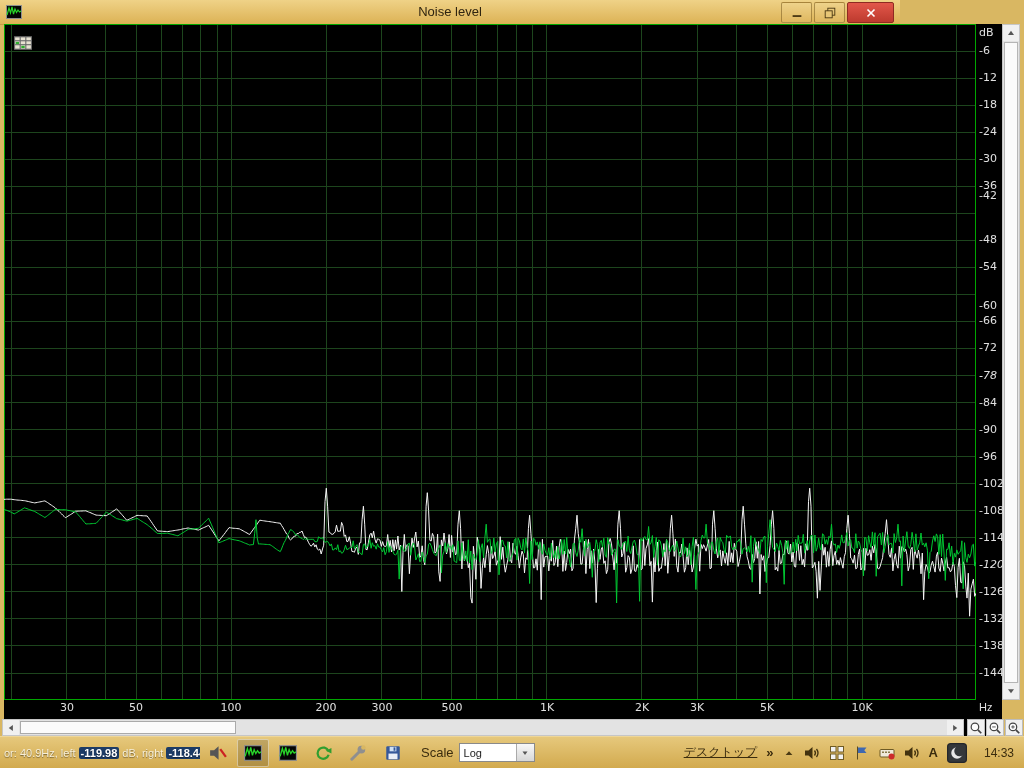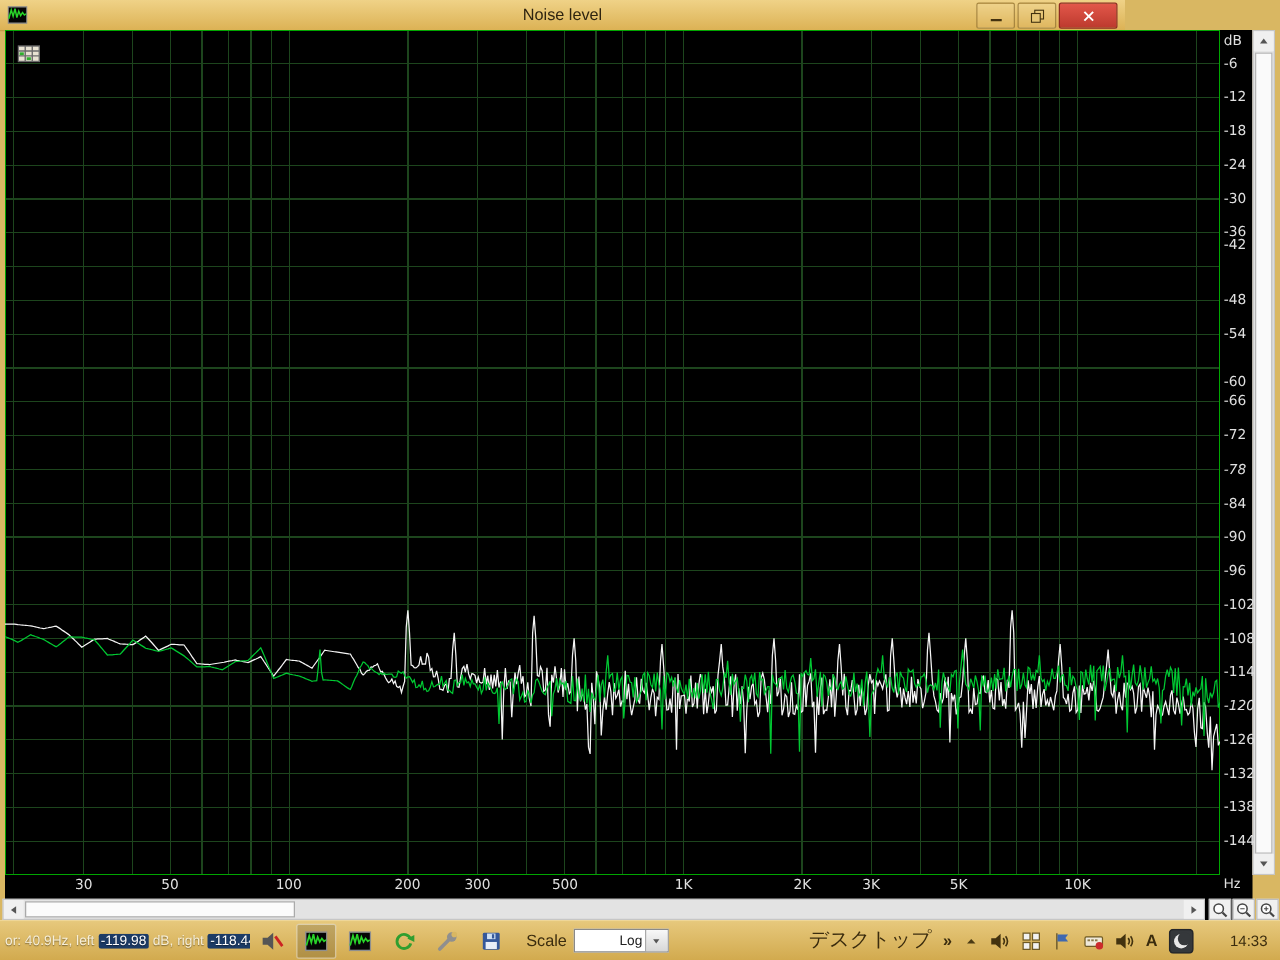--- a/index.html
+++ b/index.html
@@ -53,38 +53,38 @@
   .zoom-btn{width:18px;height:17px;background:#f0f0f0;border:1px solid #bdbdbd;
     box-sizing:border-box;display:flex;align-items:center;justify-content:center;}
 
   
   .taskbar{position:absolute;left:0;top:736px;width:1024px;height:32px;
     background:linear-gradient(#e6c87c,#d2aa4e);border-top:1px solid #eed698;
     display:flex;align-items:center;box-sizing:border-box;}
   .status{width:196px;padding-left:4px;font-size:11px;color:#f7efd8;
     text-shadow:0 1px 1px rgba(0,0,0,.45);white-space:nowrap;overflow:hidden;}
   .status .chip{display:inline-block;background:#1c3b66;color:#fff;
-    padding:0 2px;border-radius:2px;}
+    padding:0 2px;border-radius:2px;font-weight:bold;}
   .app-buttons{display:flex;gap:3px;margin-left:2px;}
   .task-tile{width:30px;height:26px;border-radius:2px;display:flex;
     align-items:center;justify-content:center;border:1px solid transparent;}
   .task-tile.active{background:rgba(0,0,0,.16);border-color:rgba(255,255,255,.45);}
   .scale-group{display:flex;align-items:center;gap:5px;margin-left:12px;}
   .scale-label{font-size:13px;color:#3b2c0e;}
   .combo{width:76px;height:19px;background:#fff;border:1px solid #8a8a8a;
     display:flex;align-items:center;box-sizing:border-box;}
-  .combo-value{flex:1;font-size:11px;color:#222;padding-left:4px;margin-left:32px;}
+  .combo-value{flex:1;font-size:11px;color:#222;padding-left:4px;}
   .combo-arrow{width:17px;height:17px;background:linear-gradient(#f8f8f8,#d7d7d7);
     border-left:1px solid #aaa;display:flex;align-items:center;justify-content:center;}
   .tray{margin-left:auto;display:flex;align-items:center;gap:9px;padding-right:10px;}
-  .desktop-label{font-size:16px;color:#3b2c0e;}
+  .desktop-label{font-size:12px;color:#3b2c0e;text-decoration:underline;}
   .chevrons{font-size:13px;font-weight:bold;color:#3b2c0e;}
   .tray-icon{display:flex;align-items:center;}
   .ime-a{font-size:13px;font-weight:bold;color:#3a2c0e;}
-  .clock{font-size:12px;color:#3b2c0e;margin-left:20px;}
+  .clock{font-size:12px;color:#3b2c0e;margin-left:8px;}
 </style>
 </head>
 <body>
 
 <div class="titlebar">
   <span class="app-icon" id="app-icon"><svg width="16" height="16" viewBox="0 0 16 16" xmlns="http://www.w3.org/2000/svg">
         <rect x="0.5" y="1.5" width="15" height="13" fill="#050505" stroke="#8f8f8f"></rect>
         <polyline points="1,11 3,4 4.5,9 6,3 7.5,10 9,5 10.5,8.5 12,6 13.5,8 15,7" stroke="#29d429" stroke-width="1.2" fill="none"></polyline>
       </svg></span>
   <div class="title">Noise level</div>

